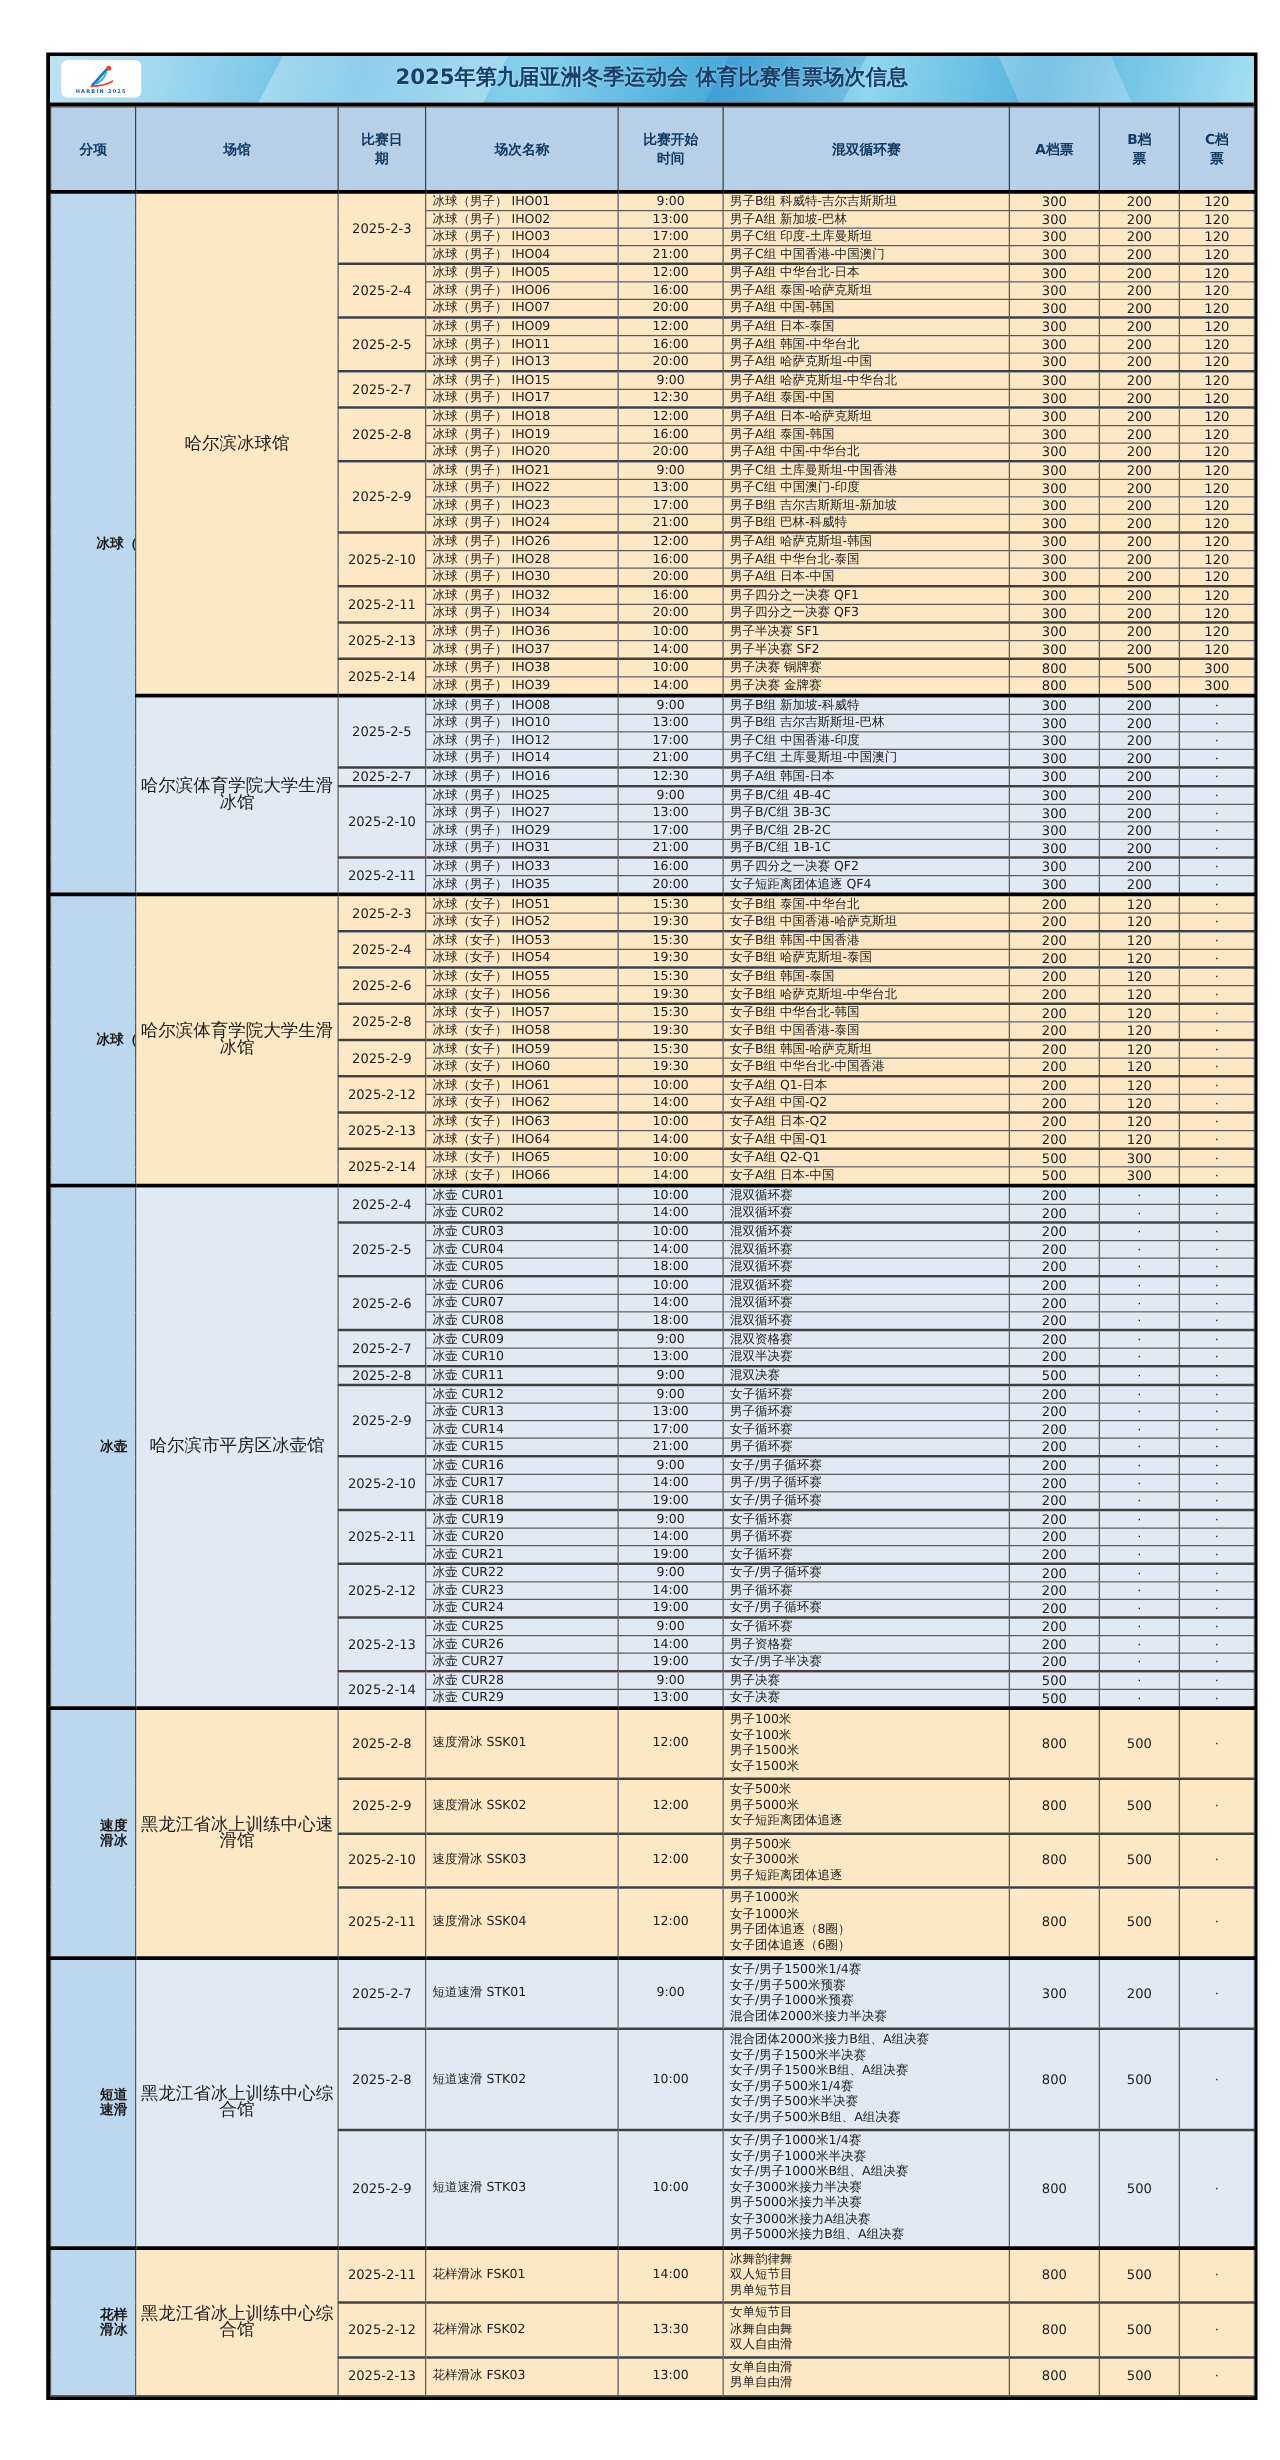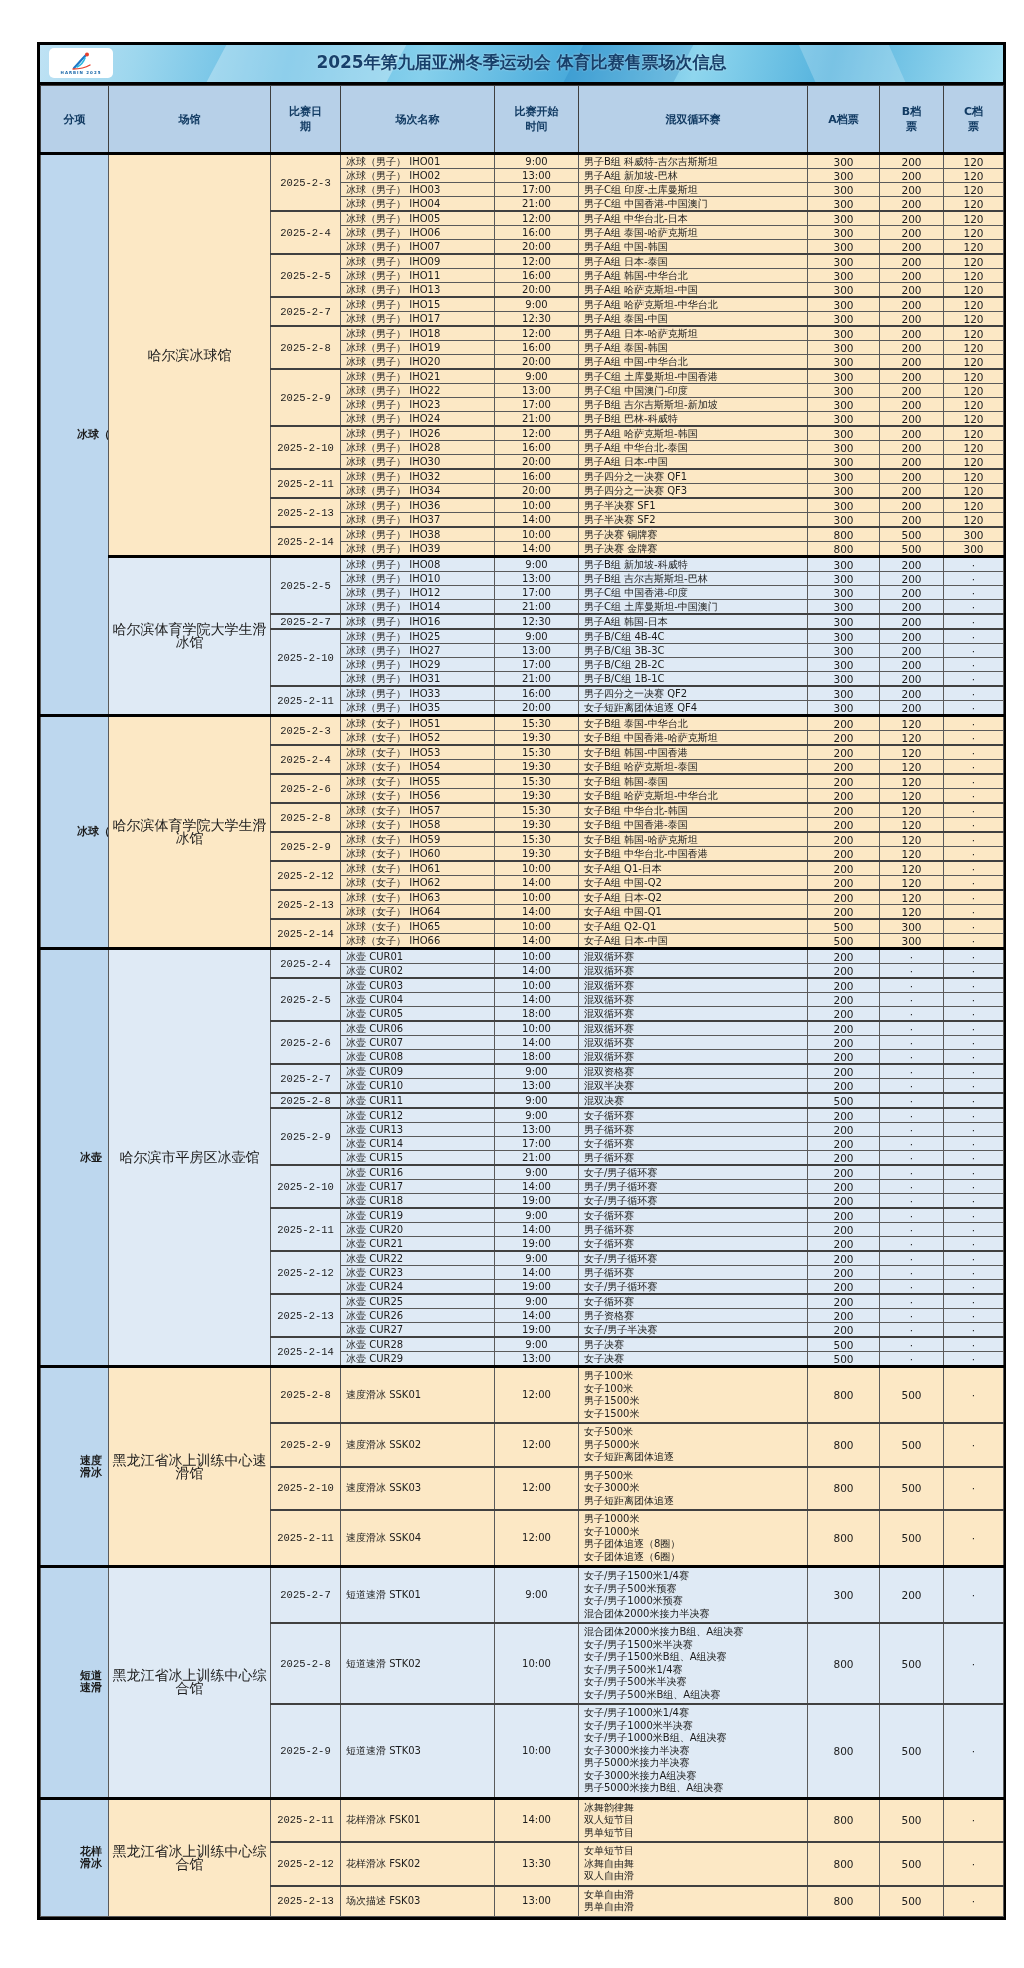--- a/index.html
+++ b/index.html
@@ -37,21 +37,21 @@
   td { font-size:10px; color:#1c1c1c; border:1px solid #5a5a5a;
     border-top:1px solid #9b9b9b; padding:0 3px; height:13px; line-height:12px;
     overflow:hidden; white-space:nowrap; text-align:center; }
   tr.date-start > td { border-top:2px solid #404040; }
   tr.venue-start > td { border-top:3px solid #000; }
   tr.theme-yellow > td { background:var(--yellow); }
   tr.theme-blue  > td { background:var(--blue); }
   td.sport-cell { background:var(--sportbg) !important; font-weight:bold;
     font-size:11px;padding-left:36px; }
   td.venue-cell { font-size:14px; white-space:normal; line-height:13px;text-align:center; }
-  td.date-cell  { font-size:10.5px;font-family:Liberation Mono, monospace; }
+  td.date-cell  { font-size:10.5px; }
   td.session-cell { text-align:left; padding-left:5px; }
   td.desc-cell  { text-align:left; padding-left:5px; }
   td.price-cell { font-size:10.5px; }
   tr.tall td { height:auto; white-space:normal; }
   tr.tall td.desc-cell { padding:2px 20px 2px 5px; }
   tr.tall td.desc-cell div { line-height:12.5px; }
 </style>
 </head>
 <body>
 
@@ -940,21 +940,21 @@
               <div>女单短节目</div>
               <div>冰舞自由舞</div>
               <div>双人自由滑</div>
             </td>
             <td class="price-cell">800</td>
             <td class="price-cell">500</td>
             <td class="price-cell">·</td>
           </tr>
           <tr class="theme-yellow date-start tall">
             <td class="date-cell" rowspan="1">2025-2-13</td>
-            <td class="session-cell">场次描述 FSK03</td>
+            <td class="session-cell">花样滑冰 FSK03</td>
             <td class="time-cell">13:00</td>
             <td class="desc-cell">
               <div>女单自由滑</div>
               <div>男单自由滑</div>
             </td>
             <td class="price-cell">800</td>
             <td class="price-cell">500</td>
             <td class="price-cell">·</td>
           </tr>
         </tbody>

